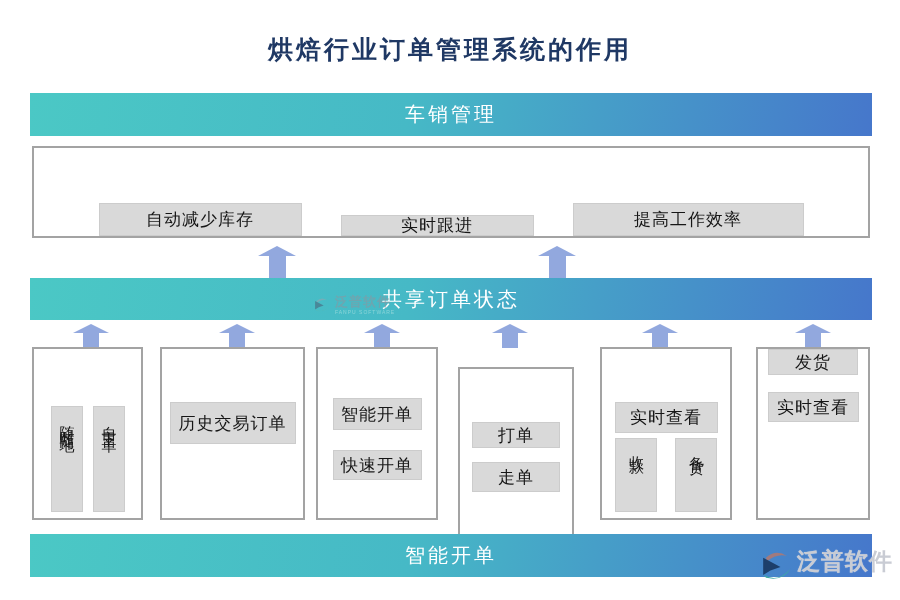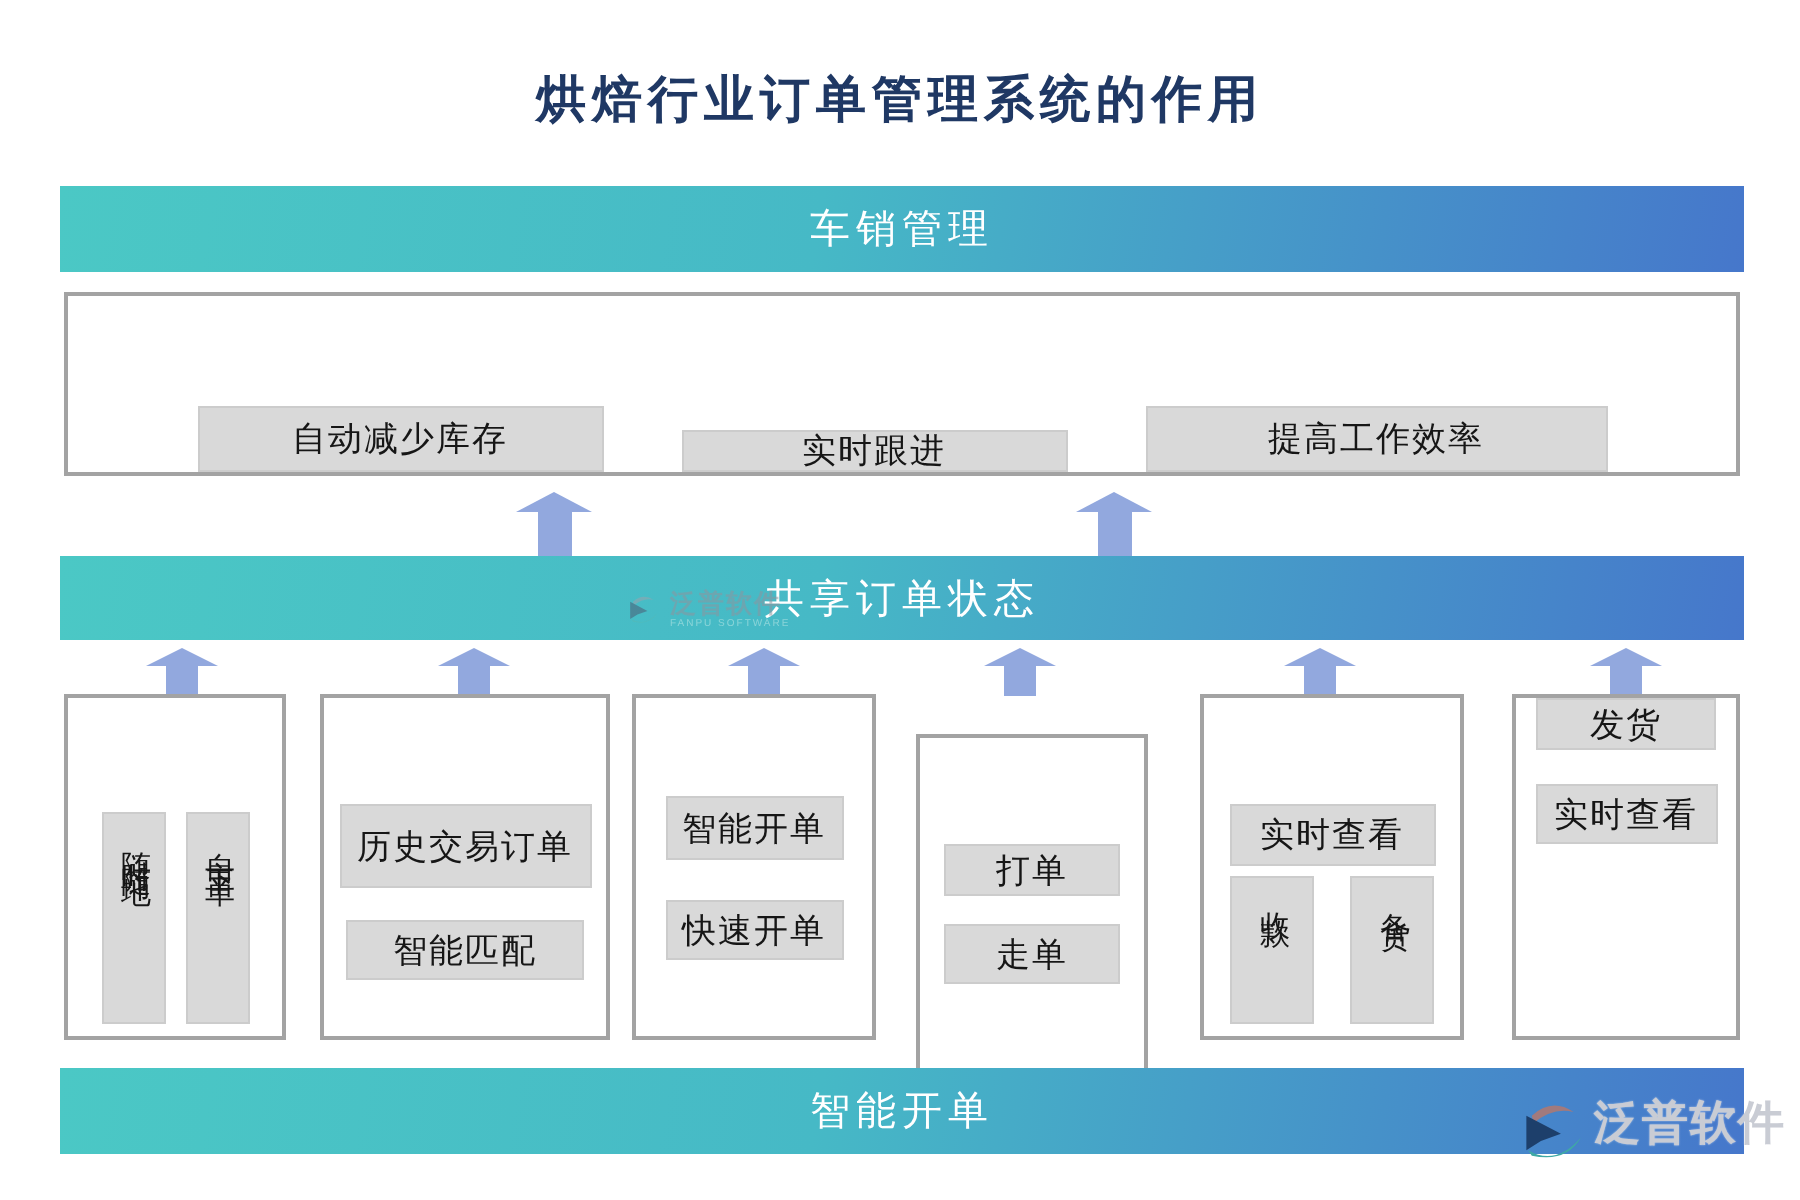--- a/index.html
+++ b/index.html
@@ -176,21 +176,20 @@
     <div class="vitem">
       <span>随时随地</span>
     </div>
     <div class="vitem">
       <span>自主下单</span>
     </div>
   </div>
 
   <div class="group" id="group-2">
     <div class="gitem" style="width:126px;height:42px;">历史交易订单</div>
-    <div class="gitem" style="width:119px;height:30px;">智能匹配</div>
   </div>
 
   <div class="group" id="group-3">
     <div class="gitem" style="width:89px;height:32px;">智能开单</div>
     <div class="gitem" style="width:89px;height:30px;">快速开单</div>
   </div>
 
   <div class="group" id="group-4">
     <div class="gitem" style="width:88px;height:26px;">打单</div>
     <div class="gitem" style="width:88px;height:30px;">走单</div>

